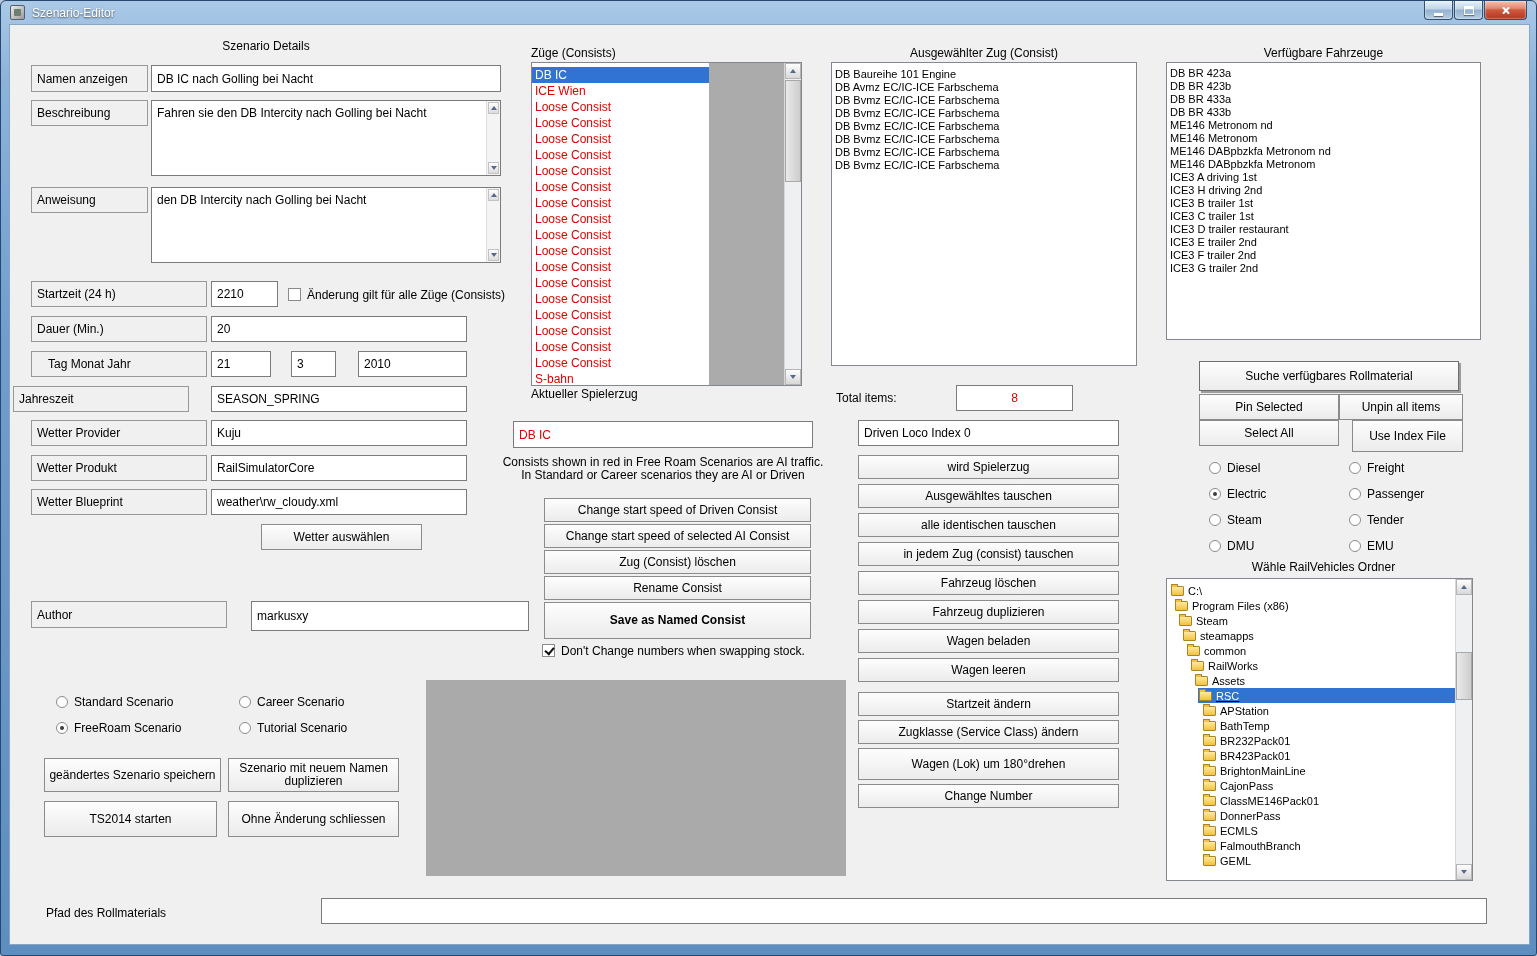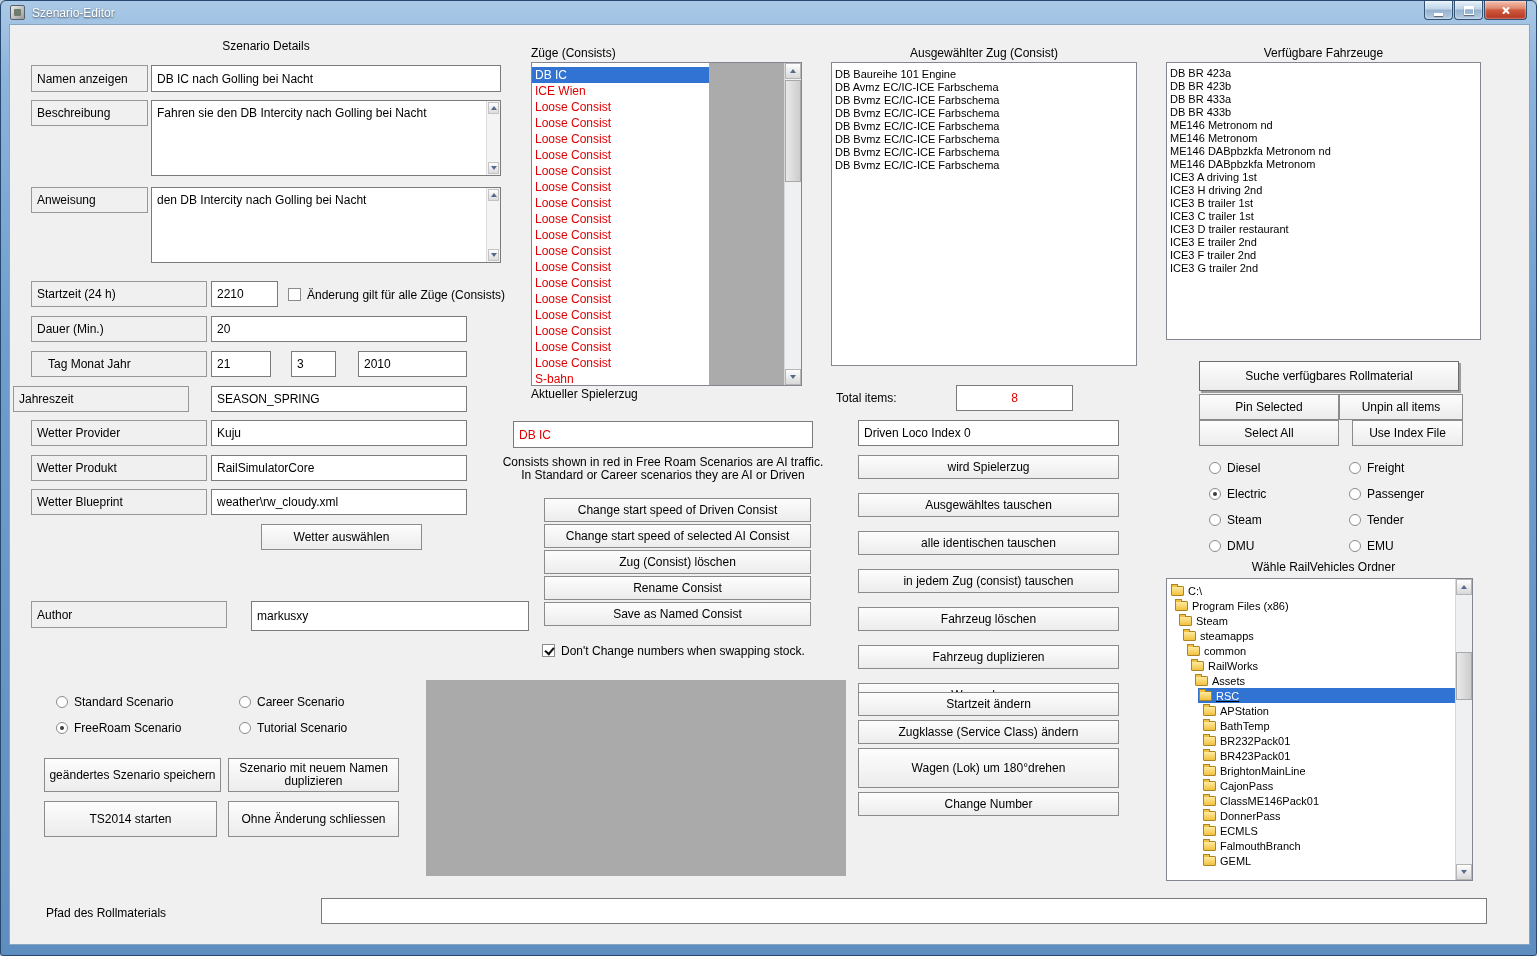--- a/index.html
+++ b/index.html
@@ -220,21 +220,21 @@
 
   <div class="plain" style="left:530px;top:386px;">Aktueller Spielerzug</div>
   <div class="field red" style="left:512px;top:420px;width:300px;height:27px;">DB IC</div>
   <div class="info-text" style="left:500px;top:455px;width:324px;">Consists shown in red in Free Roam Scenarios are AI traffic. In Standard or Career scenarios they are AI or Driven</div>
 
   <div class="stack" style="left:543px;top:497px;width:267px;gap:2px;">
       <button class="btn" style="height:24px;">Change start speed of Driven Consist</button>
       <button class="btn" style="height:24px;">Change start speed of selected AI Consist</button>
       <button class="btn" style="height:24px;">Zug (Consist) löschen</button>
       <button class="btn" style="height:24px;">Rename Consist</button>
-      <button class="btn" style="height:24px;">Save as Named Consist</button>
+      <button class="btn" style="height:37px;font-weight:bold;">Save as Named Consist</button>
     </div>
 
   <div class="check-row" style="left:541px;top:643px;">
     <span class="checkbox checked"></span>
     <span>Don't Change numbers when swapping stock.</span>
   </div>
 
   <div class="grey-panel" style="left:425px;top:679px;width:420px;height:196px;"></div>
 
   <div class="heading" style="left:830px;top:45px;width:306px;">Ausgewählter Zug (Consist)</div>
@@ -246,34 +246,35 @@
       <div class="litem">DB Bvmz EC/IC-ICE Farbschema</div>
       <div class="litem">DB Bvmz EC/IC-ICE Farbschema</div>
       <div class="litem">DB Bvmz EC/IC-ICE Farbschema</div>
       <div class="litem">DB Bvmz EC/IC-ICE Farbschema</div>
     </div>
 
   <div class="plain" style="left:835px;top:390px;">Total items:</div>
   <div class="field red center" style="left:955px;top:384px;width:117px;height:26px;">8</div>
   <div class="field" style="left:857px;top:419px;width:261px;height:26px;">Driven Loco Index 0</div>
 
-  <div class="stack" style="left:857px;top:454px;width:261px;gap:14px;">
+  <div class="stack" style="left:857px;top:454px;width:261px;gap:5px;">
       <button class="btn" style="height:24px;">wird Spielerzug</button>
       <button class="btn" style="height:24px;">Ausgewähltes tauschen</button>
       <button class="btn" style="height:24px;">alle identischen tauschen</button>
       <button class="btn" style="height:24px;">in jedem Zug (consist) tauschen</button>
       <button class="btn" style="height:24px;">Fahrzeug löschen</button>
       <button class="btn" style="height:24px;">Fahrzeug duplizieren</button>
+      <button class="btn" style="height:24px;">Wagen beladen</button>
       <button class="btn" style="height:24px;">Wagen leeren</button>
     </div>
 
   <div class="stack" style="left:857px;top:691px;width:261px;gap:4px;">
       <button class="btn" style="height:24px;">Startzeit ändern</button>
       <button class="btn" style="height:24px;">Zugklasse (Service Class) ändern</button>
-      <button class="btn" style="height:40px;">Wagen (Lok) um 180°drehen</button>
+      <button class="btn" style="height:32px;">Wagen (Lok) um 180°drehen</button>
       <button class="btn" style="height:24px;">Change Number</button>
     </div>
 
   <div class="heading" style="left:1165px;top:45px;width:315px;">Verfügbare Fahrzeuge</div>
   <div class="listbox" style="left:1165px;top:61px;width:315px;height:278px;padding-top:4px;">
       <div class="litem">DB BR 423a</div>
       <div class="litem">DB BR 423b</div>
       <div class="litem">DB BR 433a</div>
       <div class="litem">DB BR 433b</div>
       <div class="litem">ME146 Metronom nd</div>
@@ -289,21 +290,21 @@
       <div class="litem">ICE3 F trailer 2nd</div>
       <div class="litem">ICE3 G trailer 2nd</div>
     </div>
 
   <button class="btn pabs shadow" style="left:1198px;top:360px;width:260px;height:30px;">Suche verfügbares Rollmaterial</button>
 
   <div class="pin-grid" style="left:1198px;top:393px;">
       <button class="btn" style="height:26px;">Pin Selected</button>
       <button class="btn" style="height:26px;">Unpin all items</button>
       <button class="btn" style="height:26px;">Select All</button>
-      <button class="btn" style="height:26px;margin-left:13px;">Use Index File</button>
+      <button class="btn" style="height:32px;margin-left:13px;">Use Index File</button>
     </div>
 
   <div class="radio-grid" style="left:1208px;top:459px;grid-template-columns:140px auto;row-gap:11px;">
       <div class="radio-item">
       <span class="radio"></span>
       <span>Diesel</span>
     </div>
       <div class="radio-item">
       <span class="radio"></span>
       <span>Freight</span>

